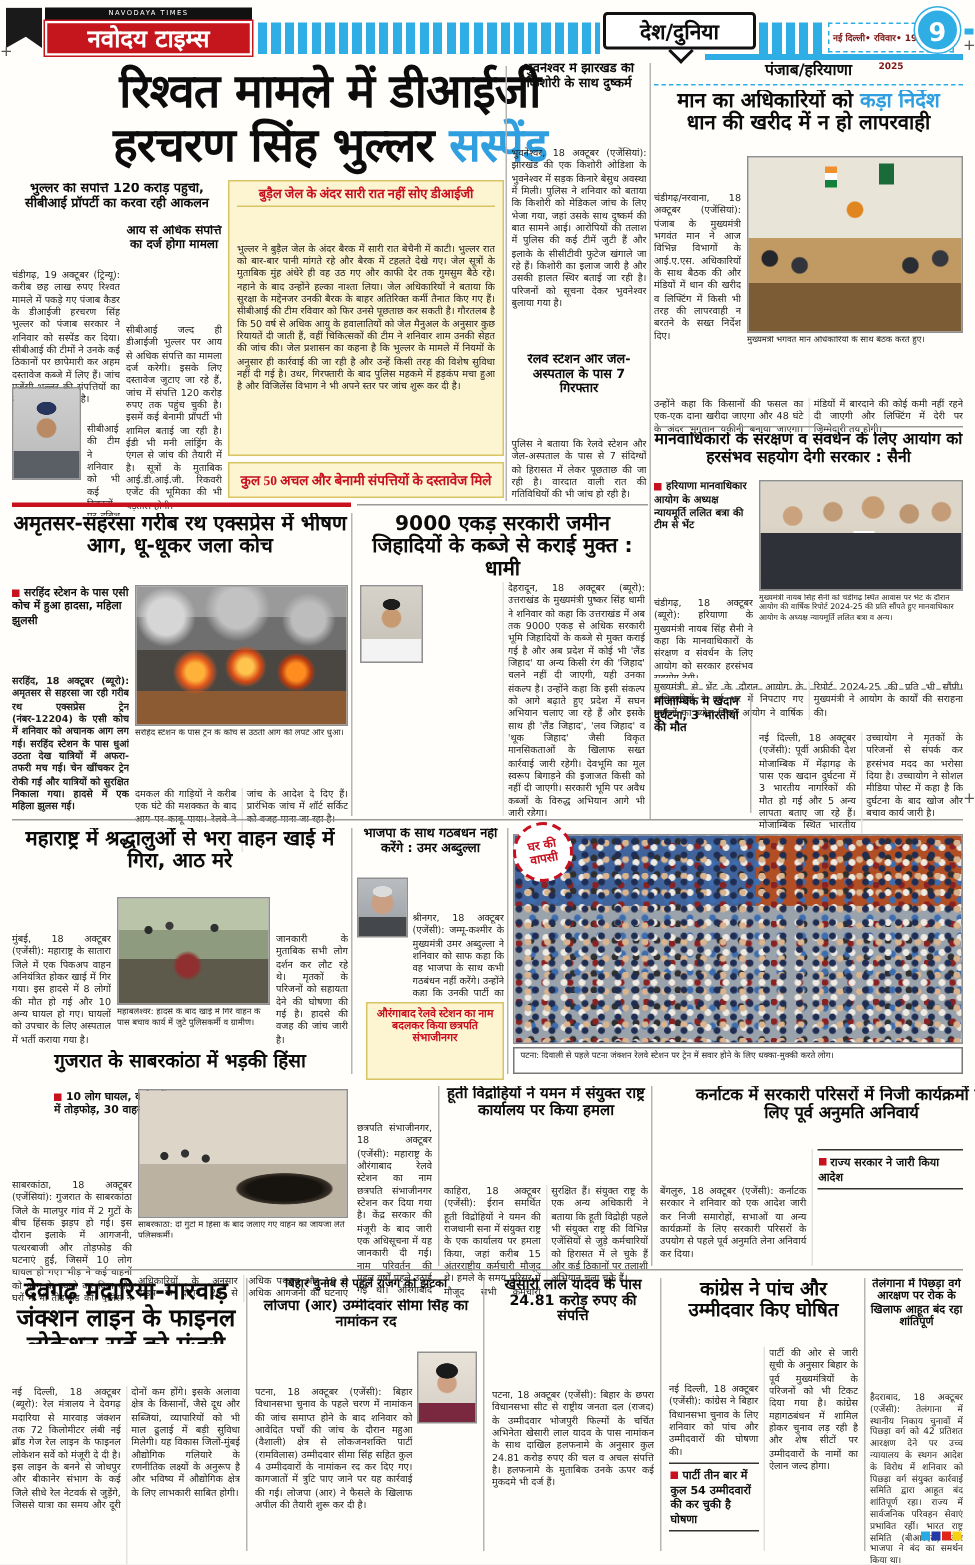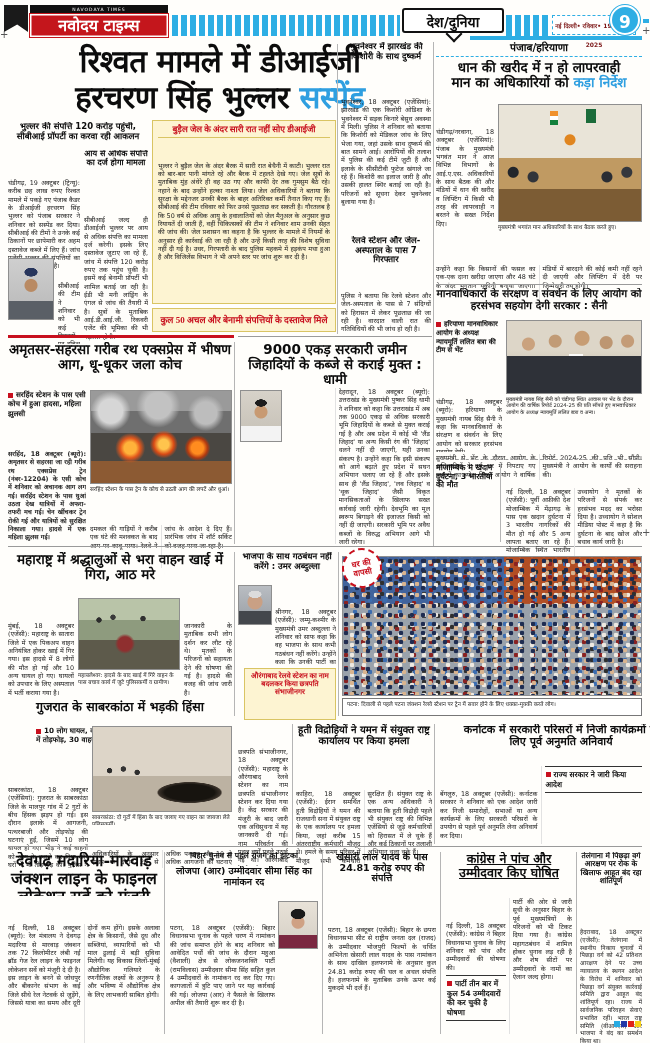--- a/index.html
+++ b/index.html
@@ -178,24 +178,24 @@
     </div>
   </div>
 
   <div class="hrule" style="left:8px;top:546px;width:634px;"></div>
 
   <div class="vrule" style="left:433px;top:42px;height:504px;"></div>
   <div class="abs" style="left:470px;top:36px;width:172px;height:4px;background:#2eaee4;"></div>
   <div class="abs hl center" style="left:436px;top:42px;width:206px;height:15px;font-size:10.5px;border-bottom:1px dashed #2eaee4;">पंजाब/हरियाणा</div>
 
   <div class="abs hl h-lg center" style="left:436px;top:60px;width:206px;height:40px;overflow:hidden;">
-    <div>धान की खरीद में न हो लापरवाही</div>
     <div>
       <span>मान का अधिकारियों को </span><span class="blue">कड़ा निर्देश</span>
     </div>
+    <div>धान की खरीद में न हो लापरवाही</div>
   </div>
   <div class="abs body-txt" style="left:436px;top:104px;width:58px;height:134px;">चंडीगढ़/नरवाना, 18 अक्टूबर (एजेंसियां): पंजाब के मुख्यमंत्री भगवंत मान ने आज विभिन्न विभागों के आई.ए.एस. अधिकारियों के साथ बैठक की और मंडियों में धान की खरीद व लिफ्टिंग में किसी भी तरह की लापरवाही न बरतने के सख्त निर्देश दिए।</div>
   <div class="photo ph-meeting" style="left:498px;top:104px;width:144px;height:118px;"></div>
   <div class="abs caption" style="left:498px;top:224px;width:144px;height:14px;">मुख्यमंत्री भगवंत मान अधिकारियों के साथ बैठक करते हुए।</div>
   <div class="abs body-txt cols2" style="left:436px;top:241px;width:206px;height:40px;">उन्होंने कहा कि किसानों की फसल का एक-एक दाना खरीदा जाएगा और 48 घंटे के अंदर भुगतान यकीनी बनाया जाएगा। मंडियों में बारदाने की कोई कमी नहीं रहने दी जाएगी और लिफ्टिंग में देरी पर जिम्मेदारी तय होगी।</div>
   <div class="hrule" style="left:436px;top:284px;width:206px;"></div>
 
   <div class="abs bullet-head" style="left:436px;top:320px;width:66px;height:52px;overflow:hidden;font-size:6.8px;">
     <span class="sq"></span><span>हरियाणा मानवाधिकार आयोग के अध्यक्ष न्यायमूर्ति ललित बत्रा की टीम से भेंट</span>
   </div>
@@ -269,21 +269,21 @@
   <div class="abs" style="left:170px;top:900px;width:148px;height:134px;overflow:hidden;">
     <div class="photo ph-seema" style="position:static;float:right;width:40px;height:48px;margin:1px 0 2px 3px;"></div>
     <div class="body-txt" style="height:134px;">पटना, 18 अक्टूबर (एजेंसी): बिहार विधानसभा चुनाव के पहले चरण में नामांकन की जांच समाप्त होने के बाद शनिवार को आवेदित पर्चों की जांच के दौरान महुआ (वैशाली) क्षेत्र से लोकजनशक्ति पार्टी (रामविलास) उम्मीदवार सीमा सिंह सहित कुल 4 उम्मीदवारों के नामांकन रद कर दिए गए। कागजातों में त्रुटि पाए जाने पर यह कार्रवाई की गई। लोजपा (आर) ने फैसले के खिलाफ अपील की तैयारी शुरू कर दी है।</div>
   </div>
 
   <div class="vrule" style="left:322px;top:852px;height:182px;"></div>
   <div class="abs hl center" style="left:328px;top:852px;width:108px;height:46px;font-size:9.5px;overflow:hidden;">खेसारी लाल यादव के पास 24.81 करोड़ रुपए की संपत्ति</div>
   <div class="abs body-txt" style="left:328px;top:902px;width:108px;height:132px;">पटना, 18 अक्टूबर (एजेंसी): बिहार के छपरा विधानसभा सीट से राष्ट्रीय जनता दल (राजद) के उम्मीदवार भोजपुरी फिल्मों के चर्चित अभिनेता खेसारी लाल यादव के पास नामांकन के साथ दाखिल हलफनामे के अनुसार कुल 24.81 करोड़ रुपए की चल व अचल संपत्ति है। हलफनामे के मुताबिक उनके ऊपर कई मुकदमे भी दर्ज हैं।</div>
 
   <div class="vrule" style="left:440px;top:852px;height:182px;"></div>
-  <div class="abs hl center" style="left:446px;top:852px;width:126px;height:42px;font-size:12.5px;overflow:hidden;text-decoration:underline;">कांग्रेस ने पांच और उम्मीदवार किए घोषित</div>
+  <div class="abs hl center" style="left:446px;top:852px;width:126px;height:42px;font-size:12.5px;overflow:hidden;">कांग्रेस ने पांच और उम्मीदवार किए घोषित</div>
   <div class="abs" style="left:446px;top:898px;width:126px;height:136px;overflow:hidden;">
     <div class="cols2" style="height:136px;">
       <div class="body-txt">नई दिल्ली, 18 अक्टूबर (एजेंसी): कांग्रेस ने बिहार विधानसभा चुनाव के लिए शनिवार को पांच और उम्मीदवारों की घोषणा की।</div>
       <div class="bbox">
         <span class="sq"></span><span>पार्टी तीन बार में कुल 54 उम्मीदवारों की कर चुकी है घोषणा</span>
       </div>
       <div class="body-txt">पार्टी की ओर से जारी सूची के अनुसार बिहार के पूर्व मुख्यमंत्रियों के परिजनों को भी टिकट दिया गया है। कांग्रेस महागठबंधन में शामिल होकर चुनाव लड़ रही है और शेष सीटों पर उम्मीदवारों के नामों का ऐलान जल्द होगा।</div>
     </div>
   </div>
 

